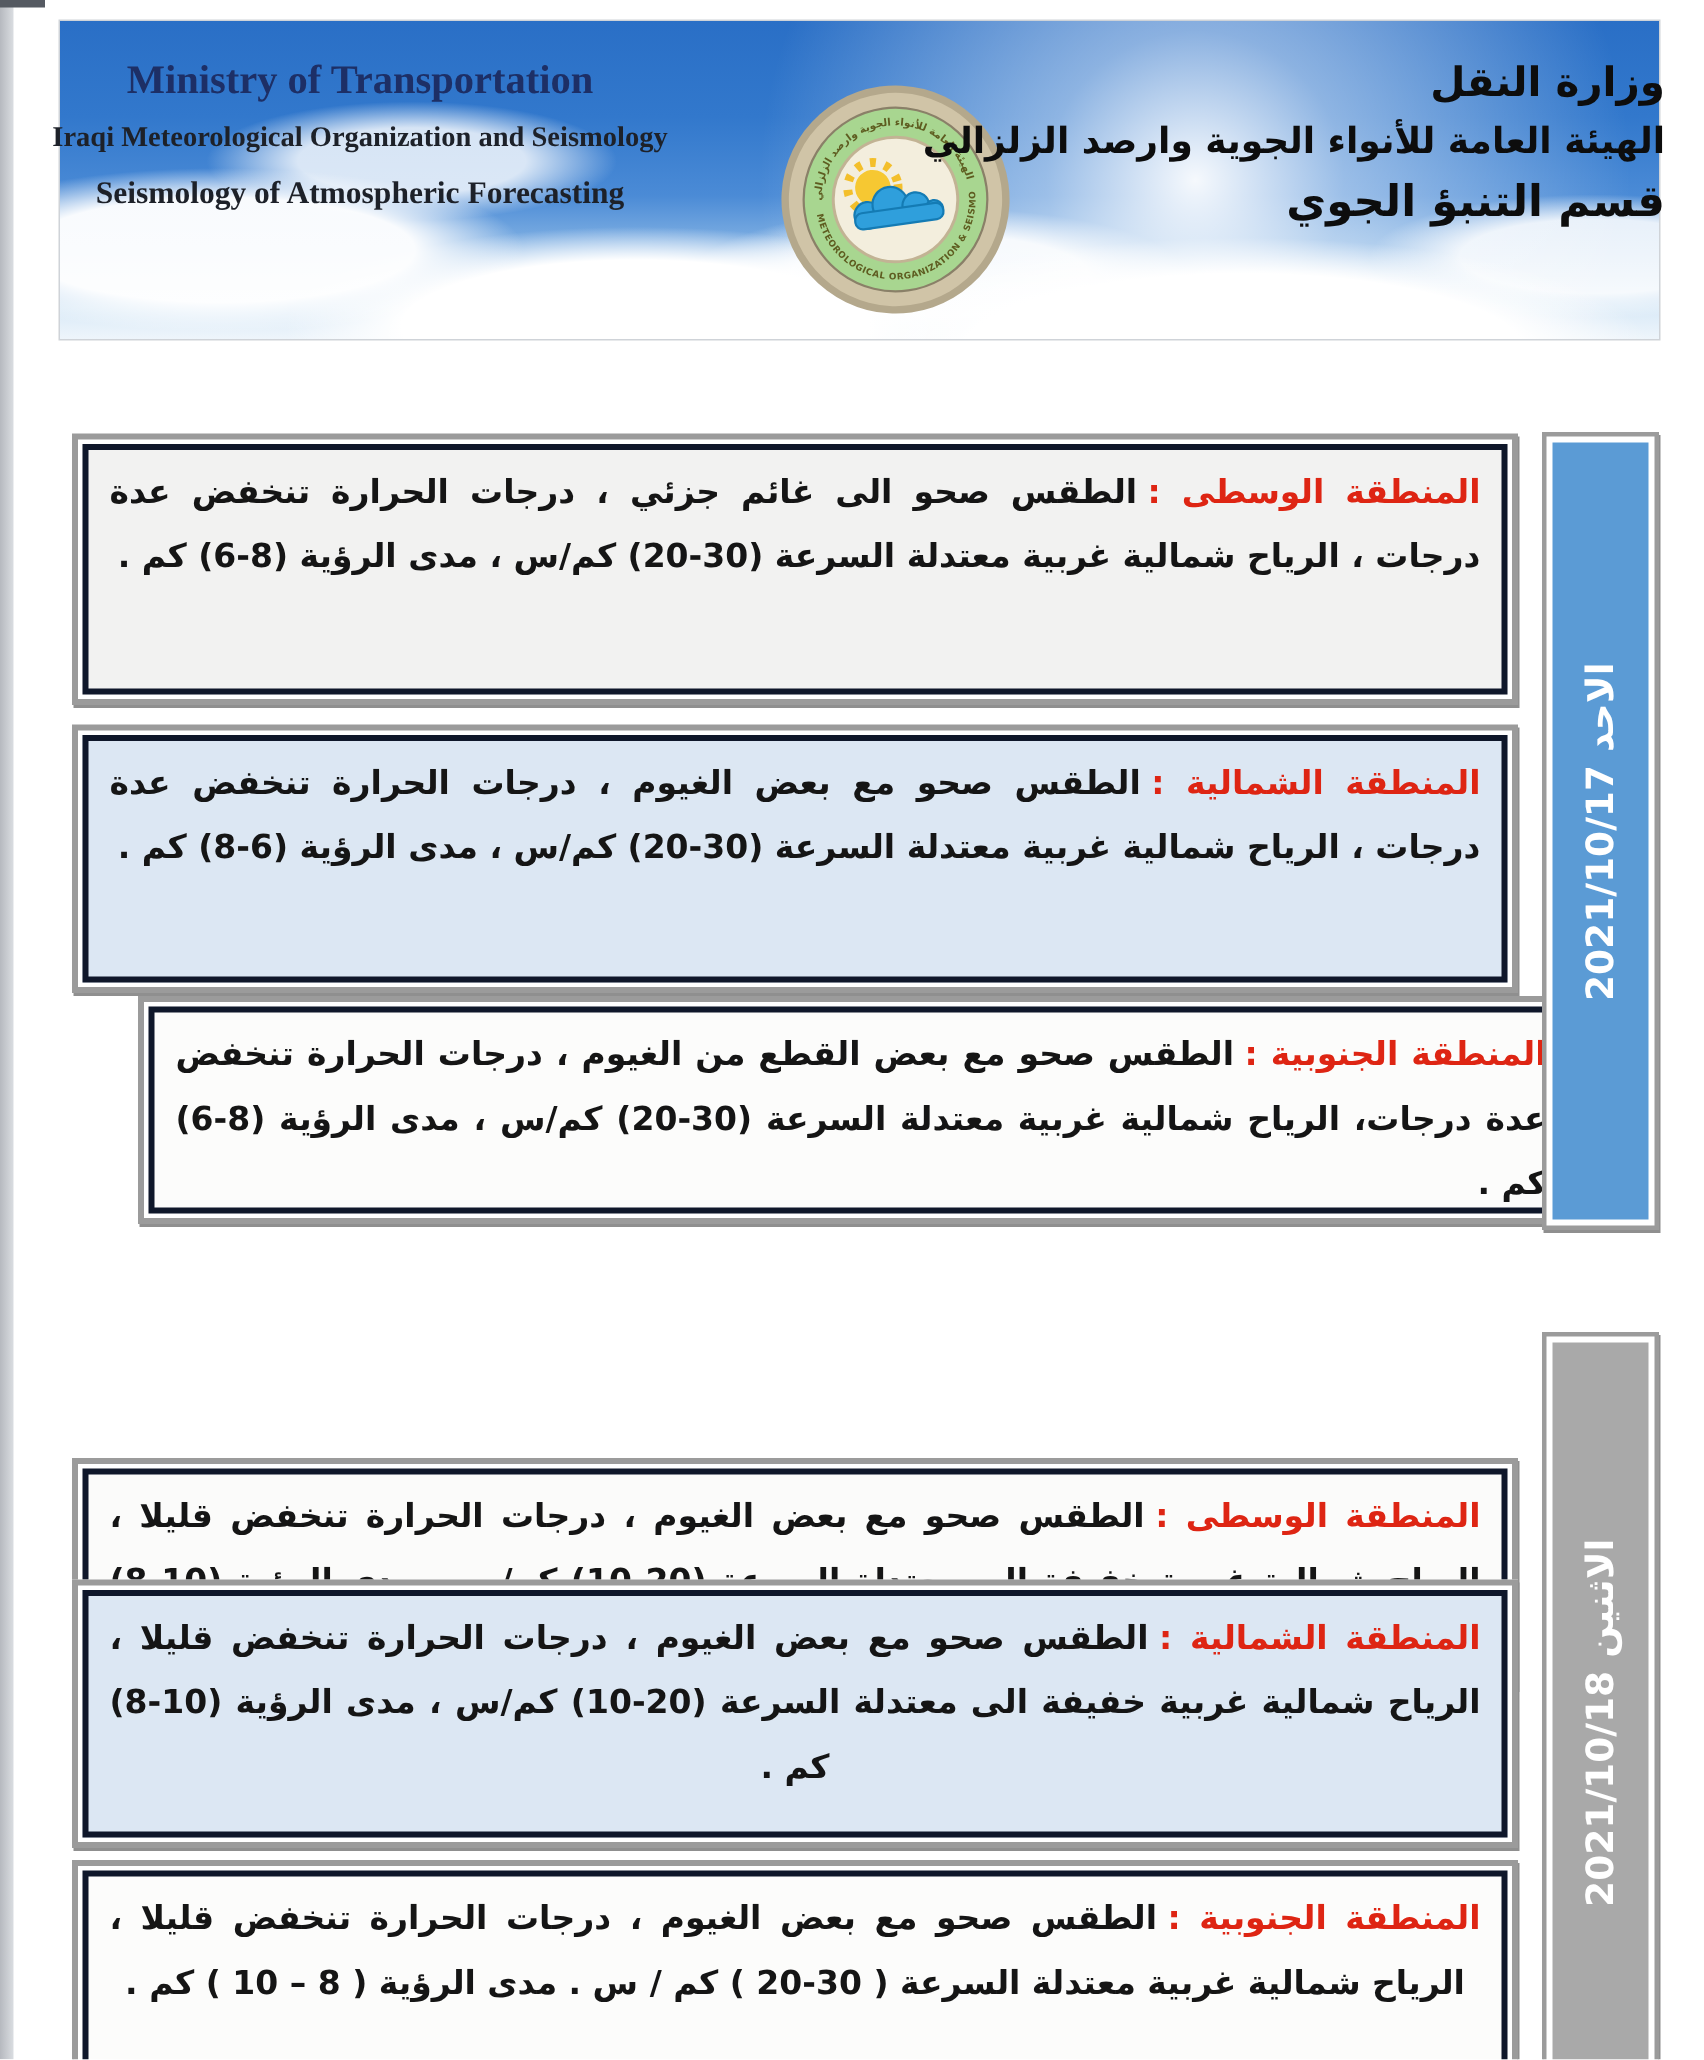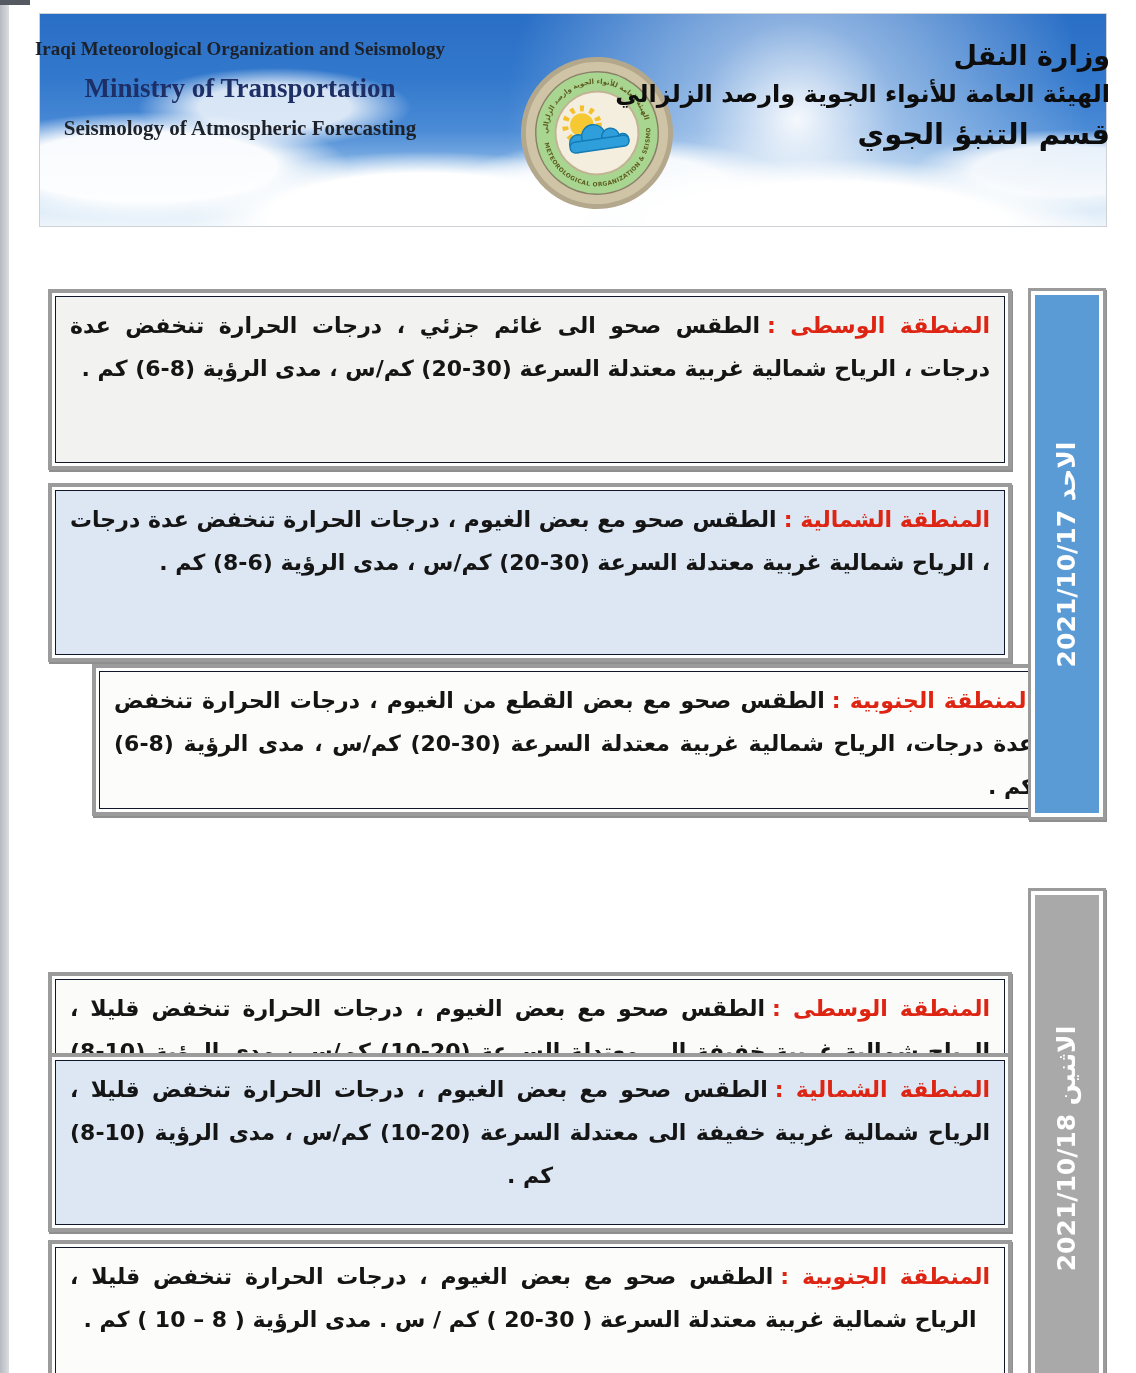--- a/index.html
+++ b/index.html
@@ -39,21 +39,21 @@
   .ar-line.l3 { font-size:29px; }
   .seal { position:absolute; left:478px; top:40px; width:158px; height:158px; }
 
   
   .fbox {
     position:absolute; left:48px; width:964px; box-sizing:border-box;
     background:#ffffff; border:4px solid #9b9b9b; padding:3px;
     box-shadow:1px 2px 0 #8f8f8f;
   }
   .fbox-inner { width:100%; height:100%; box-sizing:border-box;
-    border:1px solid #0f172a; padding:8px 14px 0 14px; }
+    border:4px solid #0f172a; padding:8px 14px 0 14px; }
   .fc {
     margin:0; direction:rtl; text-align:justify;
     font-size:22px; line-height:1.95; font-weight:700; color:#151515;
     font-family:"DejaVu Sans", sans-serif;
   }
   .day2 .fc { text-align-last:center; }
   .region { color:#de2513; margin-left:7px; }
 
   #box1 { top:289px; height:181px; }
   #box2 { top:483px; height:179px; }
@@ -79,22 +79,22 @@
 </style>
 </head>
 <body>
 
 <div class="page">
   <div class="left-strip"></div>
   <div class="corner-mark"></div>
 
   <div class="header">
     <div class="en-block">
+      <div class="en-line l1">Ministry of Transportation</div>
       <div class="en-line l2">Iraqi Meteorological Organization and Seismology</div>
-      <div class="en-line l1">Ministry of Transportation</div>
       <div class="en-line l3">Seismology of Atmospheric Forecasting</div>
     </div>
 
     <div class="seal">
       <svg viewBox="0 0 160 160" width="158" height="158">
         <g transform="rotate(-8 80 80)">
           <circle cx="80" cy="80" r="77" fill="#b4a88c"></circle>
           <circle cx="80" cy="80" r="72" fill="#d0c4a7"></circle>
           <circle cx="80" cy="80" r="62" fill="#a8d690" stroke="#8a8068" stroke-width="1.5"></circle>
           <circle cx="80" cy="80" r="42" fill="#f3eedd" stroke="#c2b394" stroke-width="2"></circle>

